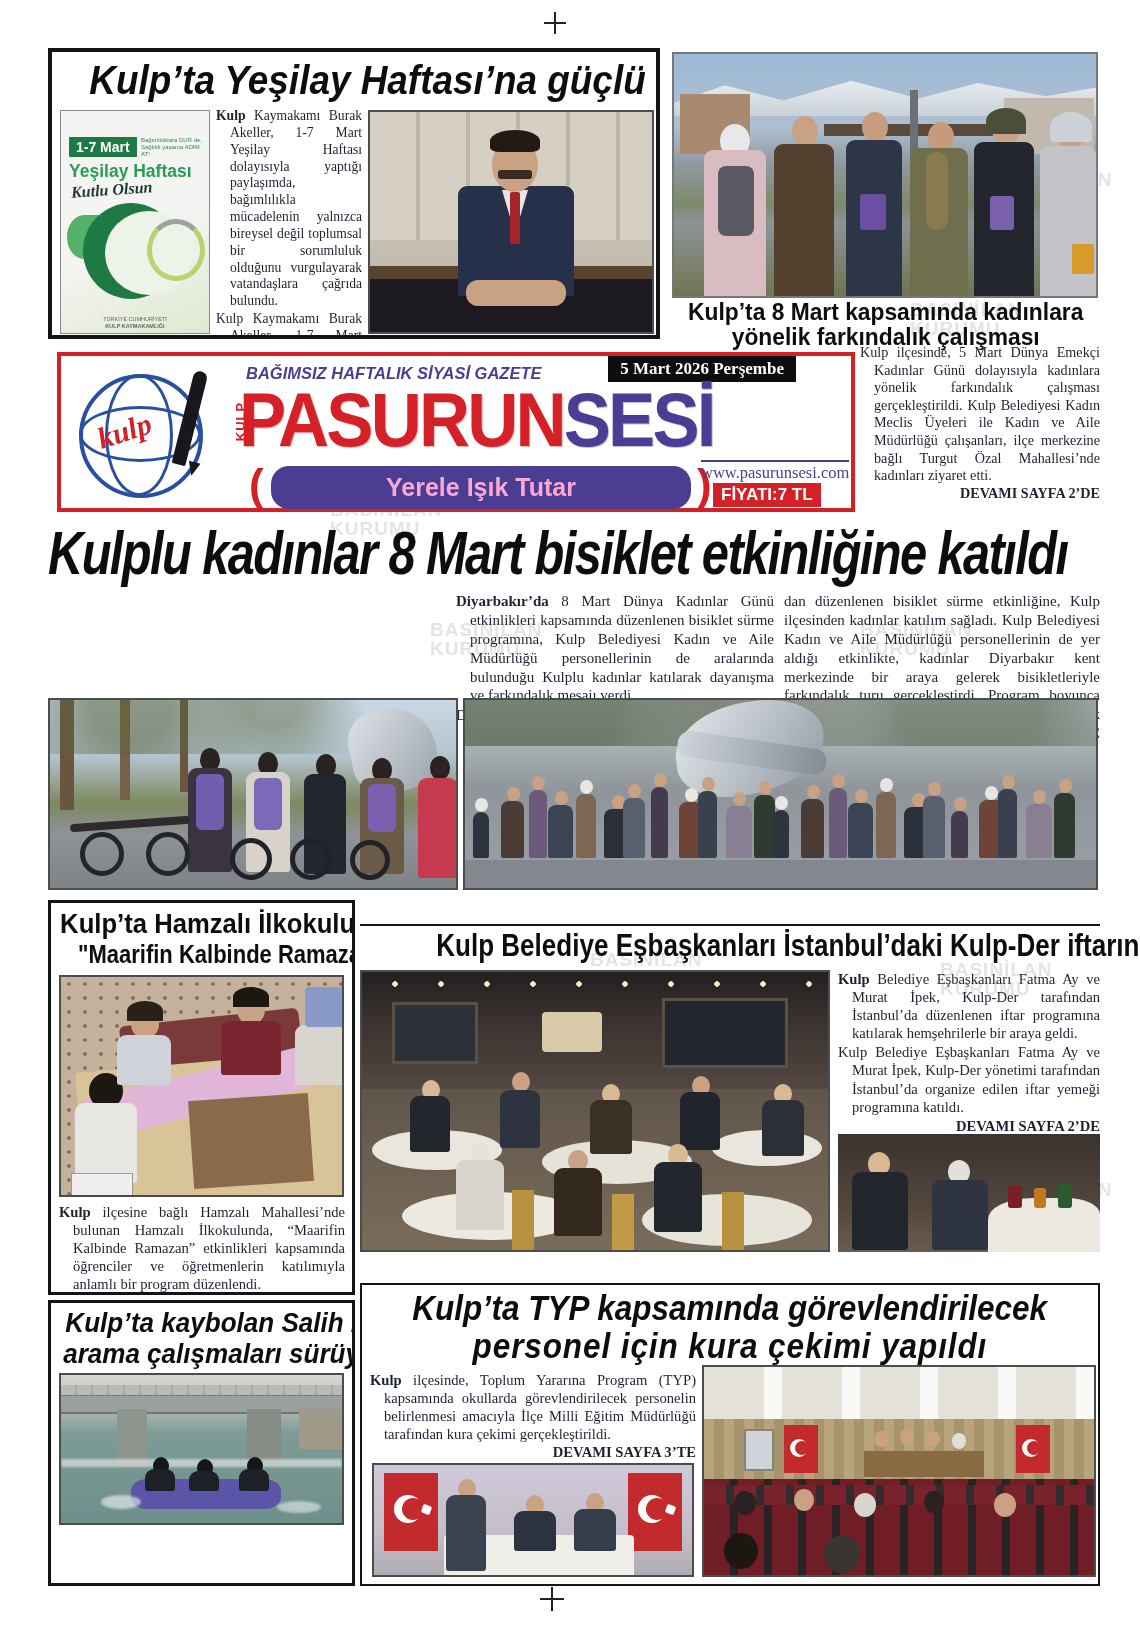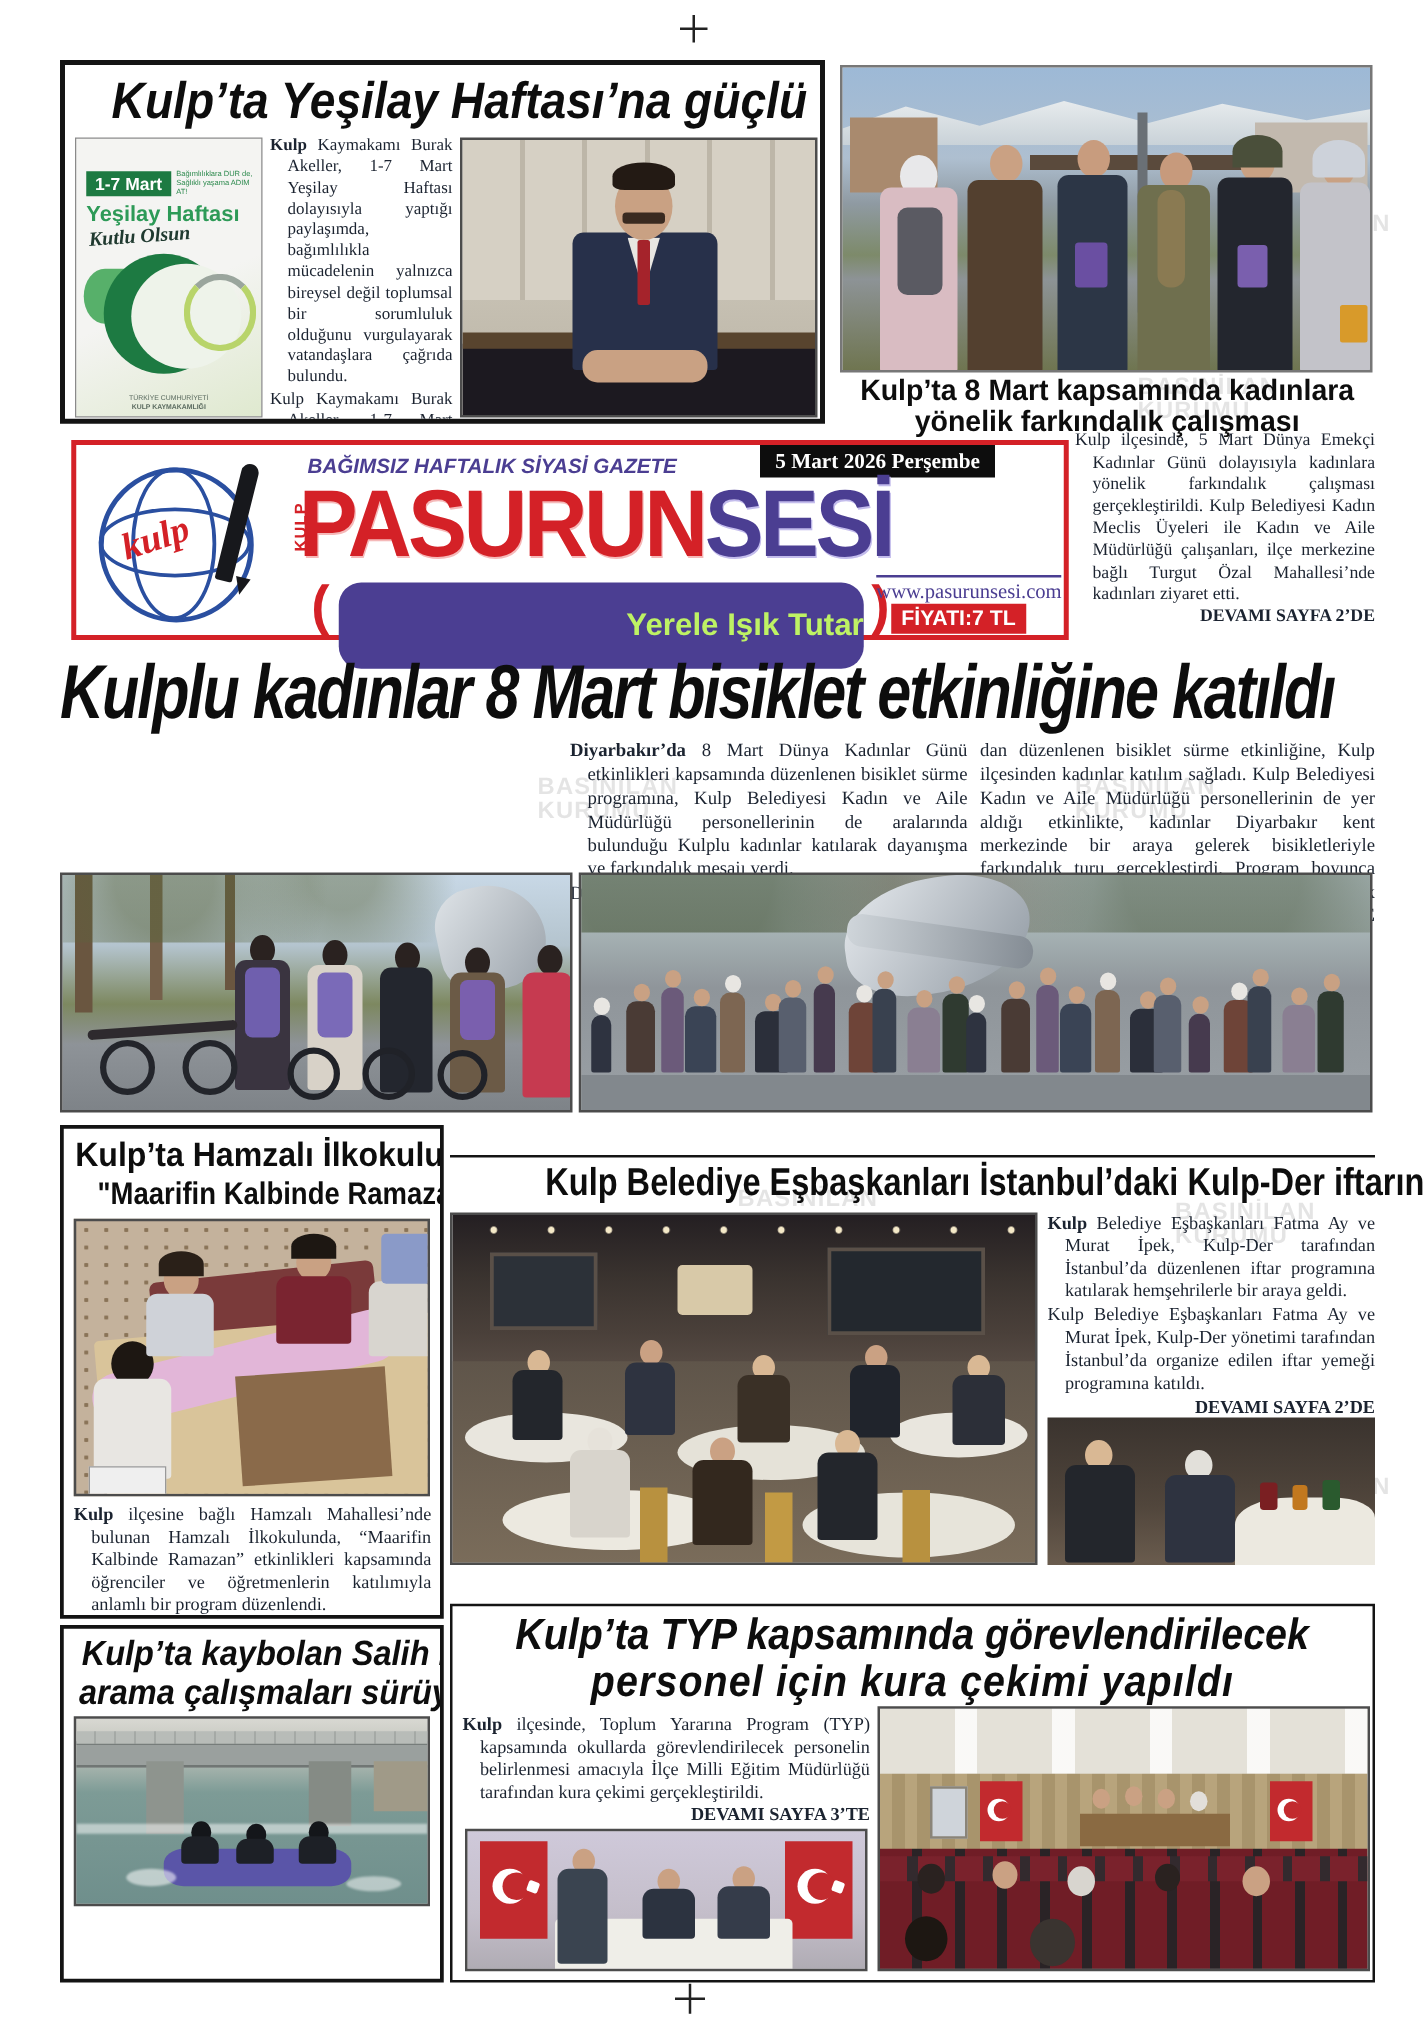--- a/index.html
+++ b/index.html
@@ -32,23 +32,23 @@
   .mh-pre{position:absolute;left:185px;top:8px;font-family:"Liberation Sans",sans-serif;font-weight:bold;
           font-style:italic;color:#4b3e92;font-size:16.5px;letter-spacing:0px;}
   .mh-date{position:absolute;right:55px;top:0px;background:#0d0d0d;color:#fff;font-weight:bold;
            font-size:17px;padding:3px 12px;font-family:"Liberation Serif",serif;}
   .mh-name{position:absolute;left:178px;top:26px;font-family:"Liberation Sans",sans-serif;font-weight:bold;
            font-size:76px;line-height:76px;letter-spacing:-3px;transform:scaleX(.93);transform-origin:left;white-space:nowrap;}
   .mh-name .p1{color:#d42127;text-shadow:1px 1px 0 #f5b9b9;}
   .mh-name .p2{color:#4b3e92;text-shadow:1px 1px 0 #c3bcec;}
   .mh-kulp-vert{position:absolute;left:160px;top:58px;color:#d42127;font-family:"Liberation Sans",sans-serif;
            font-weight:bold;font-size:13px;transform:rotate(-90deg);letter-spacing:1px;}
-  .mh-slogan{position:absolute;left:210px;top:110px;width:420px;background:#4b3e92;color:#bef264;
-             font-family:"Liberation Sans",sans-serif;font-weight:bold;font-size:25px;text-align:right;
-             border-radius:18px;padding:20px 0;}
+  .mh-slogan{position:absolute;left:210px;top:110px;width:420px;background:#4b3e92;color:#f9a8d4;
+             font-family:"Liberation Sans",sans-serif;font-weight:bold;font-size:25px;text-align:center;
+             border-radius:18px;padding:7px 0;}
   .mh-brk{position:absolute;top:104px;color:#d42127;font-size:44px;font-weight:bold;font-family:"Liberation Sans",sans-serif;}
   .mh-www{position:absolute;left:640px;top:104px;color:#4b3e92;font-size:16.5px;font-family:"Liberation Serif",serif;
           border-top:2px solid #4b3e92;padding-top:1px;}
   .mh-price{position:absolute;left:652px;top:127px;background:#d42127;color:#fff;font-family:"Liberation Sans",sans-serif;
             font-weight:bold;font-size:17px;padding:2px 8px;}
   
   #logo{position:absolute;left:10px;top:6px;width:150px;height:140px;}
   #logo .g1{position:absolute;left:8px;top:12px;width:116px;height:116px;border-radius:50%;border:4px solid #2a4fa0;}
   #logo .g2{position:absolute;left:34px;top:12px;width:62px;height:116px;border-radius:50%;border:3px solid #2a4fa0;}
   #logo .g3{position:absolute;left:8px;top:44px;width:116px;height:50px;border-radius:50%;border:3px solid #2a4fa0;}

